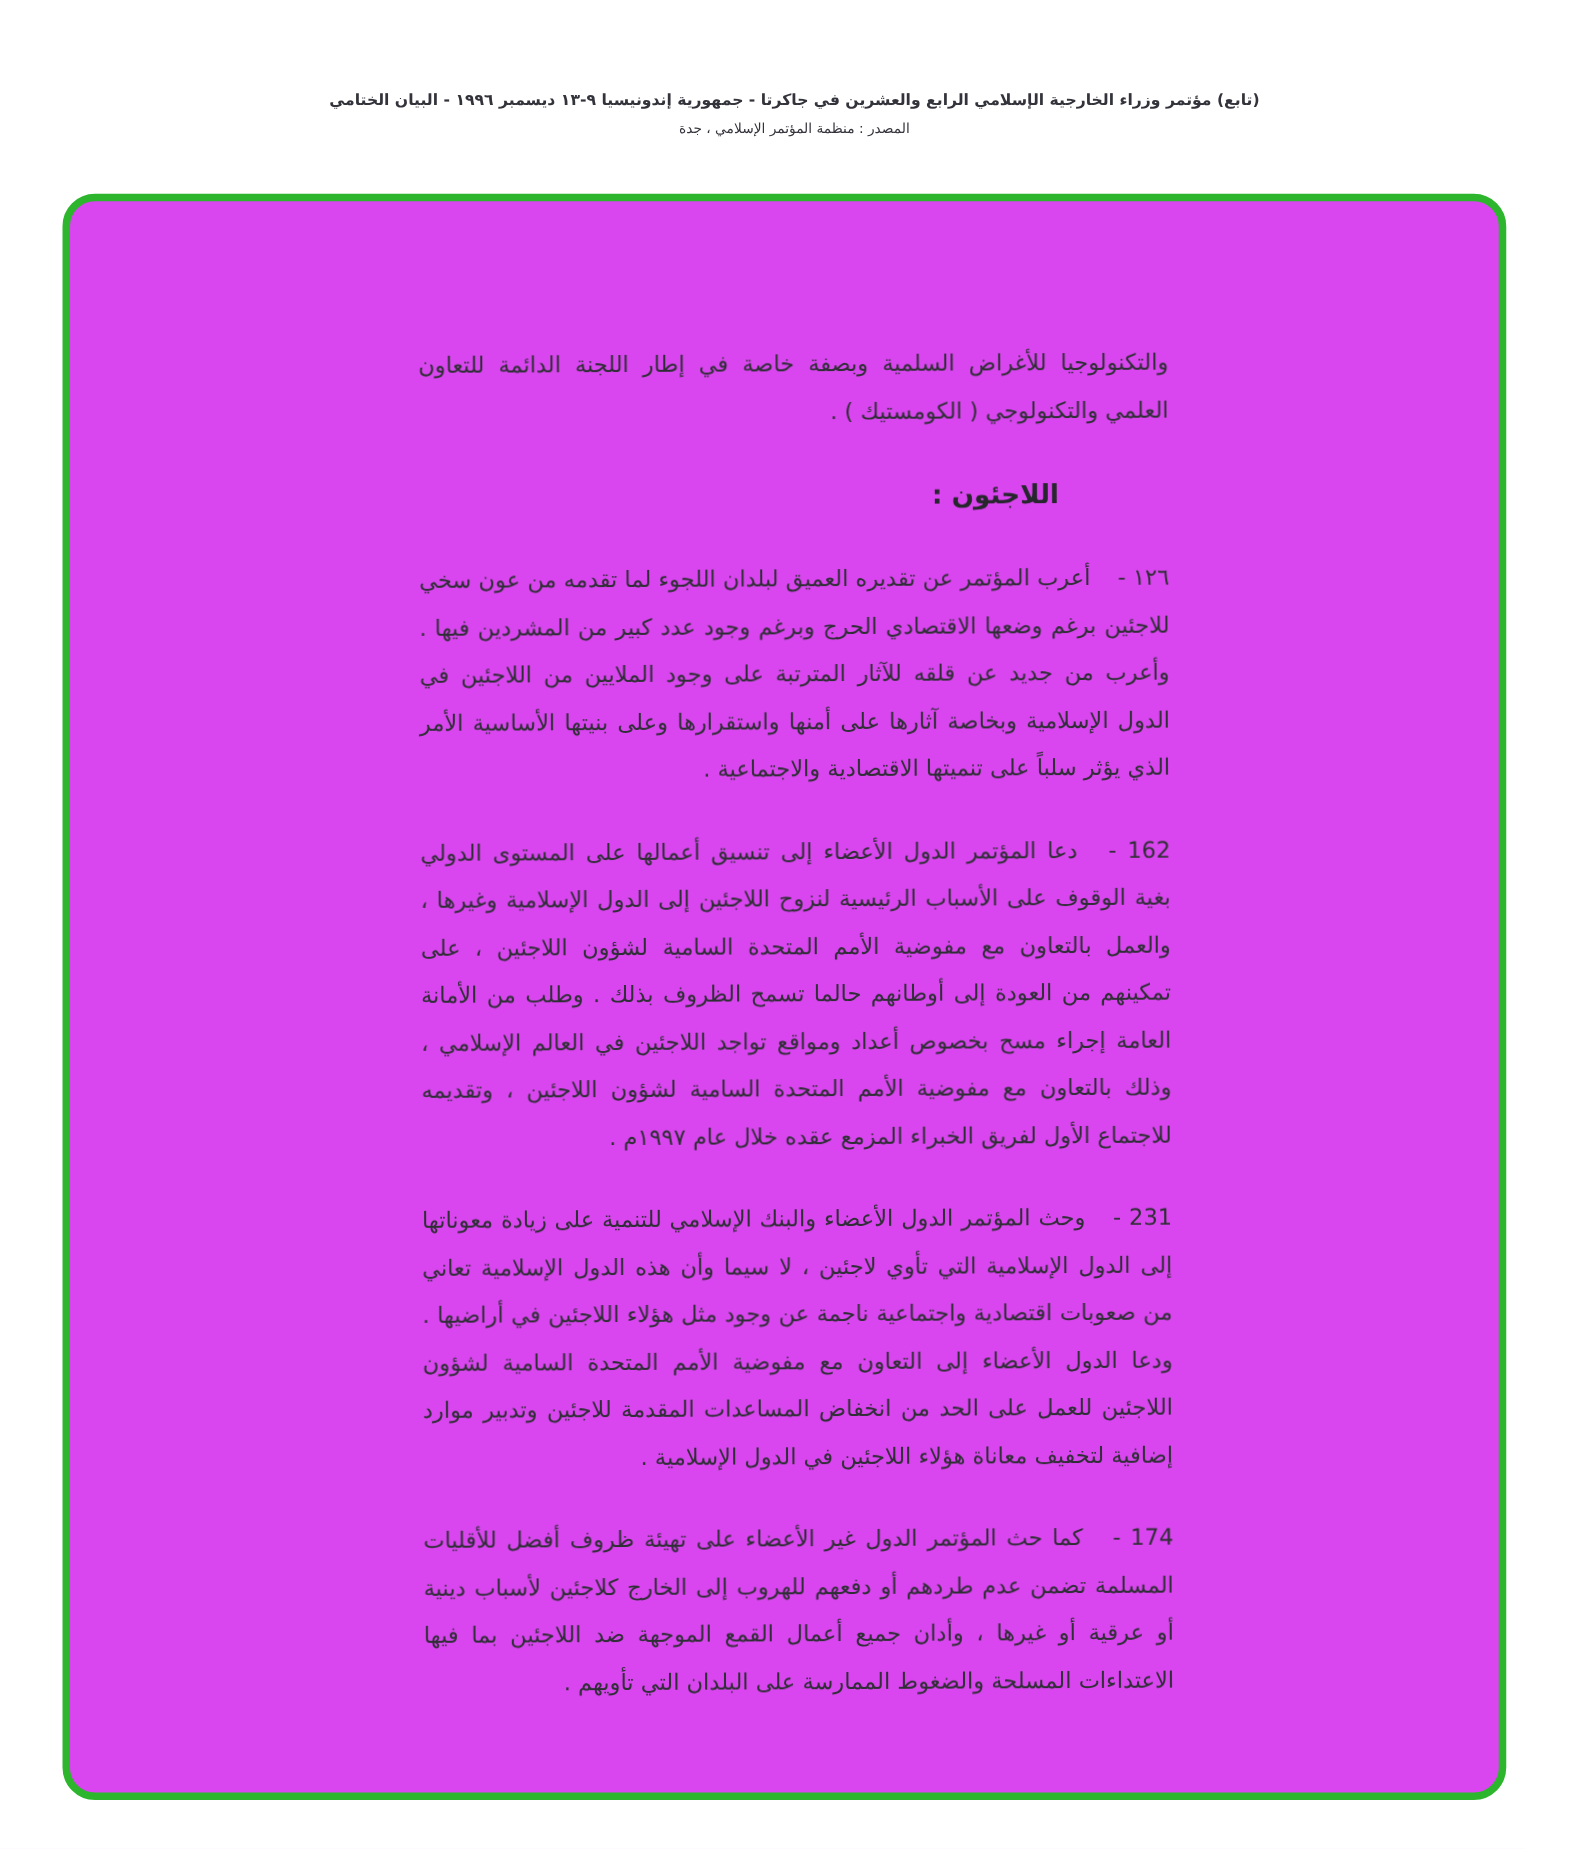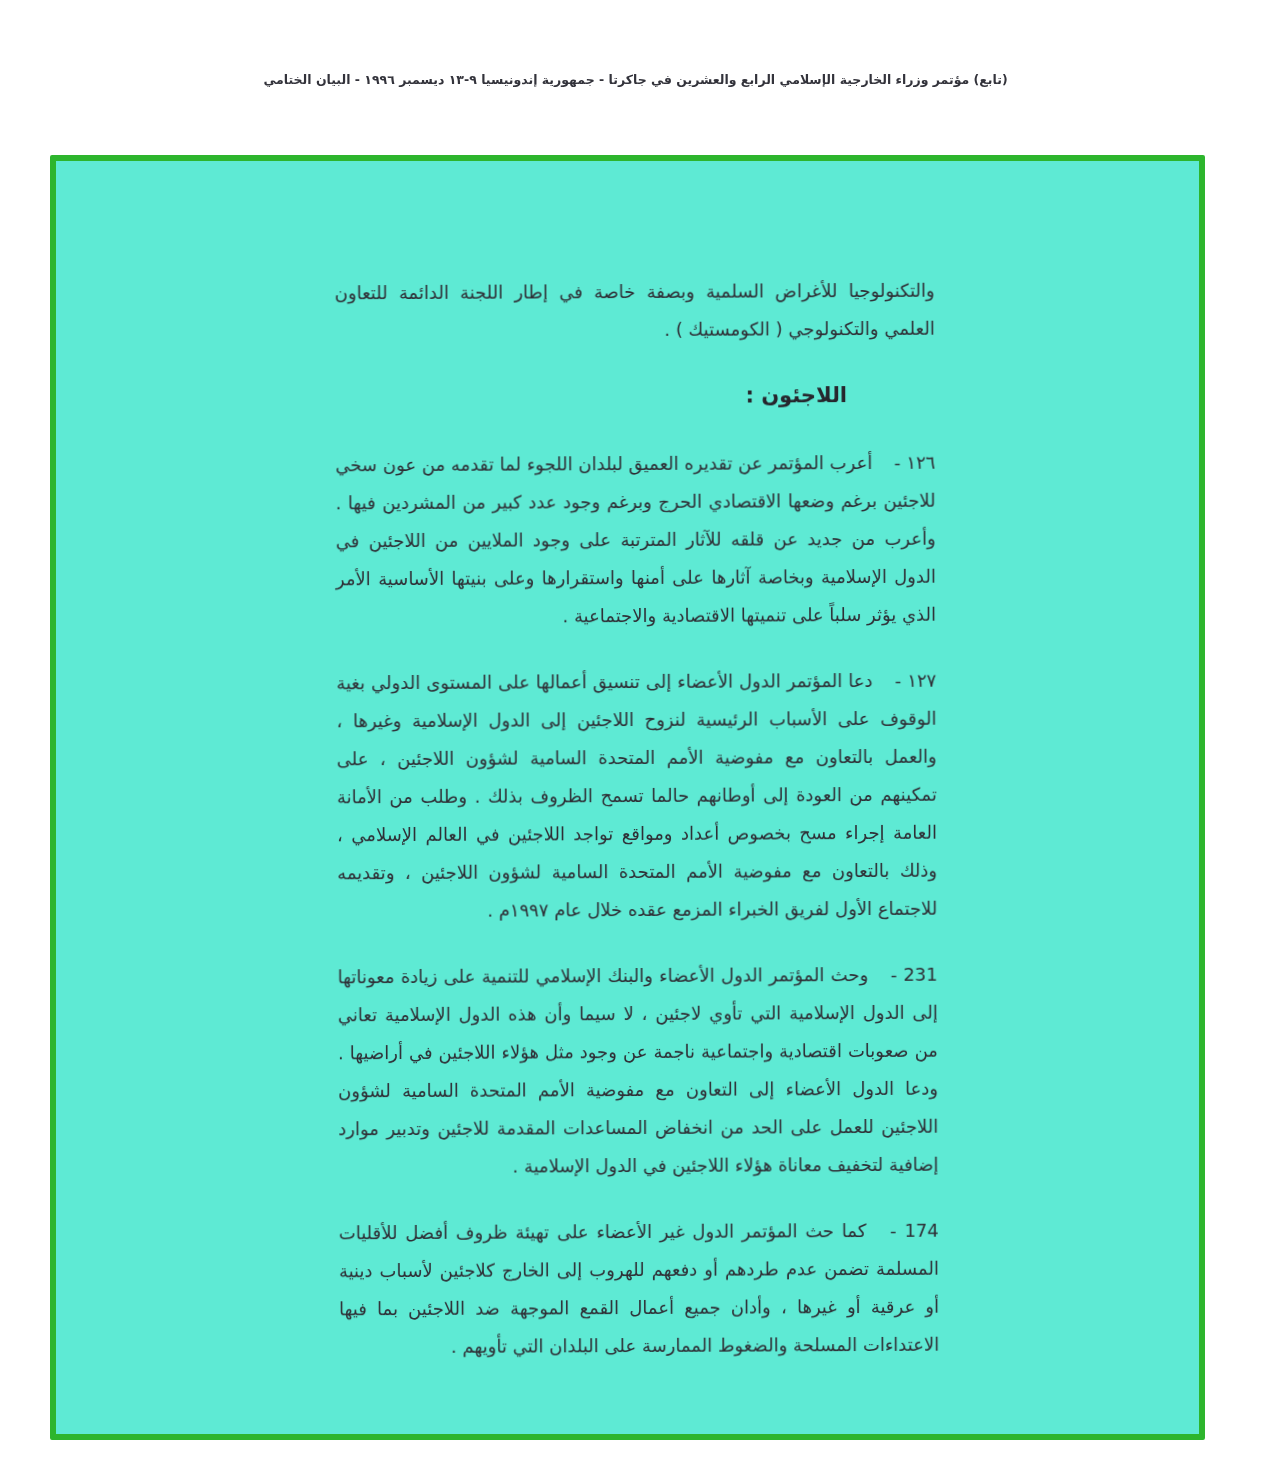--- a/index.html
+++ b/index.html
@@ -41,22 +41,22 @@
   }
   
   .green-frame {
     position: absolute;
     left: 50px;
     top: 155px;
     width: 1155px;
     height: 1285px;
     box-sizing: border-box;
     border: 6px solid #2db52d;
-    border-radius: 2px;
-    background: #5eead4;
+    border-radius: 26px;
+    background: #d946ef;
   }
   
   .doc-body {
     position: absolute;
     top: 112px;
     right: 262px;
     width: 600px;
     direction: rtl;
     color: #2e2e35;
     font-size: 18px;
@@ -85,37 +85,38 @@
     white-space: nowrap;
   }
 </style>
 </head>
 <body>
 
 <div class="page">
 
   <header class="doc-header">
     <div class="hline1">(تابع) مؤتمر وزراء الخارجية الإسلامي الرابع والعشرين في جاكرتا - جمهورية إندونيسيا ٩-١٣ ديسمبر ١٩٩٦ - البيان الختامي</div>
+    <div class="hline2">المصدر : منظمة المؤتمر الإسلامي ، جدة</div>
   </header>
 
   <div class="green-frame">
 
     <article class="doc-body" dir="rtl">
 
       <p class="intro">والتكنولوجيا للأغراض السلمية وبصفة خاصة في إطار اللجنة الدائمة للتعاون العلمي والتكنولوجي ( الكومستيك ) .</p>
 
       <h2 class="section-title">اللاجئون :</h2>
 
       <p class="para">
         <span class="pnum">١٢٦ -</span>
         <span class="ptext">أعرب المؤتمر عن تقديره العميق لبلدان اللجوء لما تقدمه من عون سخي للاجئين برغم وضعها الاقتصادي الحرج وبرغم وجود عدد كبير من المشردين فيها . وأعرب من جديد عن قلقه للآثار المترتبة على وجود الملايين من اللاجئين في الدول الإسلامية وبخاصة آثارها على أمنها واستقرارها وعلى بنيتها الأساسية الأمر الذي يؤثر سلباً على تنميتها الاقتصادية والاجتماعية .</span>
       </p>
 
       <p class="para">
-        <span class="pnum">١٢٧ -</span>
+        <span class="pnum">162 -</span>
         <span class="ptext">دعا المؤتمر الدول الأعضاء إلى تنسيق أعمالها على المستوى الدولي بغية الوقوف على الأسباب الرئيسية لنزوح اللاجئين إلى الدول الإسلامية وغيرها ، والعمل بالتعاون مع مفوضية الأمم المتحدة السامية لشؤون اللاجئين ، على تمكينهم من العودة إلى أوطانهم حالما تسمح الظروف بذلك . وطلب من الأمانة العامة إجراء مسح بخصوص أعداد ومواقع تواجد اللاجئين في العالم الإسلامي ، وذلك بالتعاون مع مفوضية الأمم المتحدة السامية لشؤون اللاجئين ، وتقديمه للاجتماع الأول لفريق الخبراء المزمع عقده خلال عام ١٩٩٧م .</span>
       </p>
 
       <p class="para">
         <span class="pnum">231 -</span>
         <span class="ptext">وحث المؤتمر الدول الأعضاء والبنك الإسلامي للتنمية على زيادة معوناتها إلى الدول الإسلامية التي تأوي لاجئين ، لا سيما وأن هذه الدول الإسلامية تعاني من صعوبات اقتصادية واجتماعية ناجمة عن وجود مثل هؤلاء اللاجئين في أراضيها . ودعا الدول الأعضاء إلى التعاون مع مفوضية الأمم المتحدة السامية لشؤون اللاجئين للعمل على الحد من انخفاض المساعدات المقدمة للاجئين وتدبير موارد إضافية لتخفيف معاناة هؤلاء اللاجئين في الدول الإسلامية .</span>
       </p>
 
       <p class="para">
         <span class="pnum">174 -</span>

